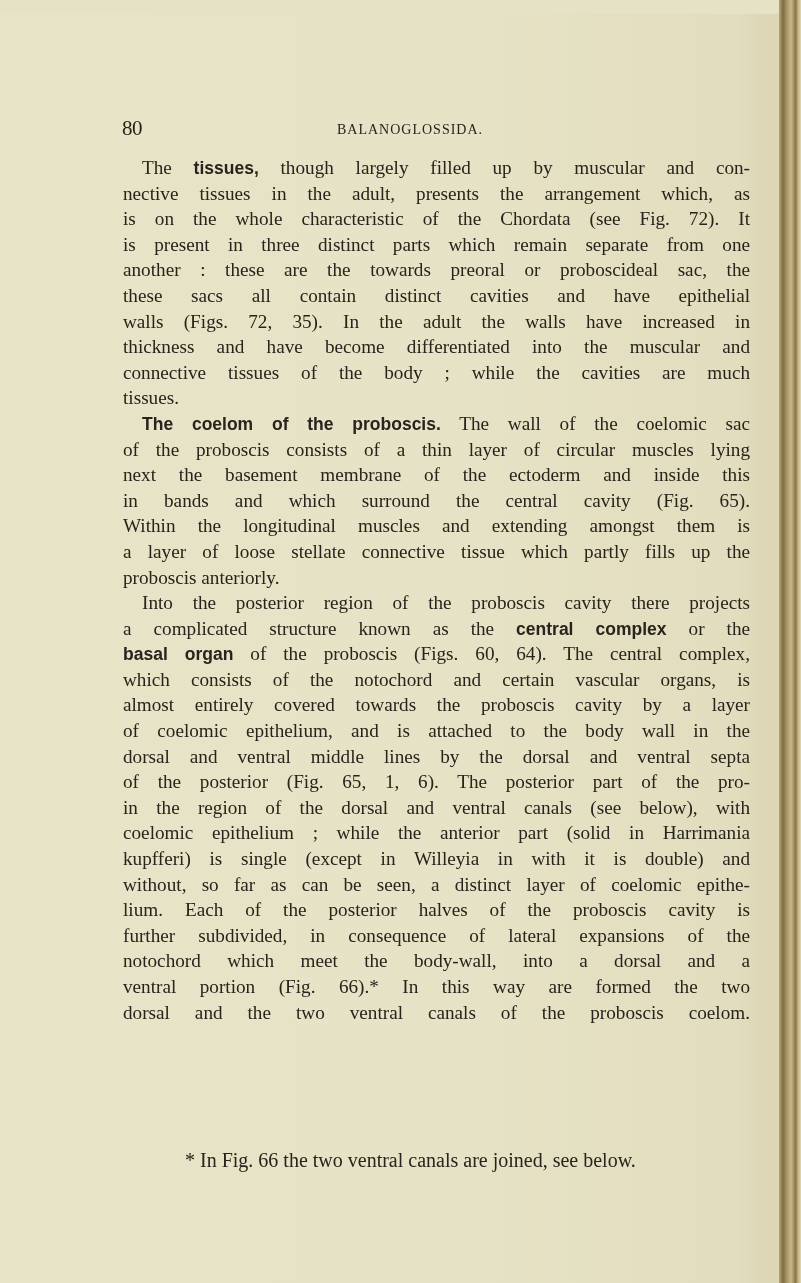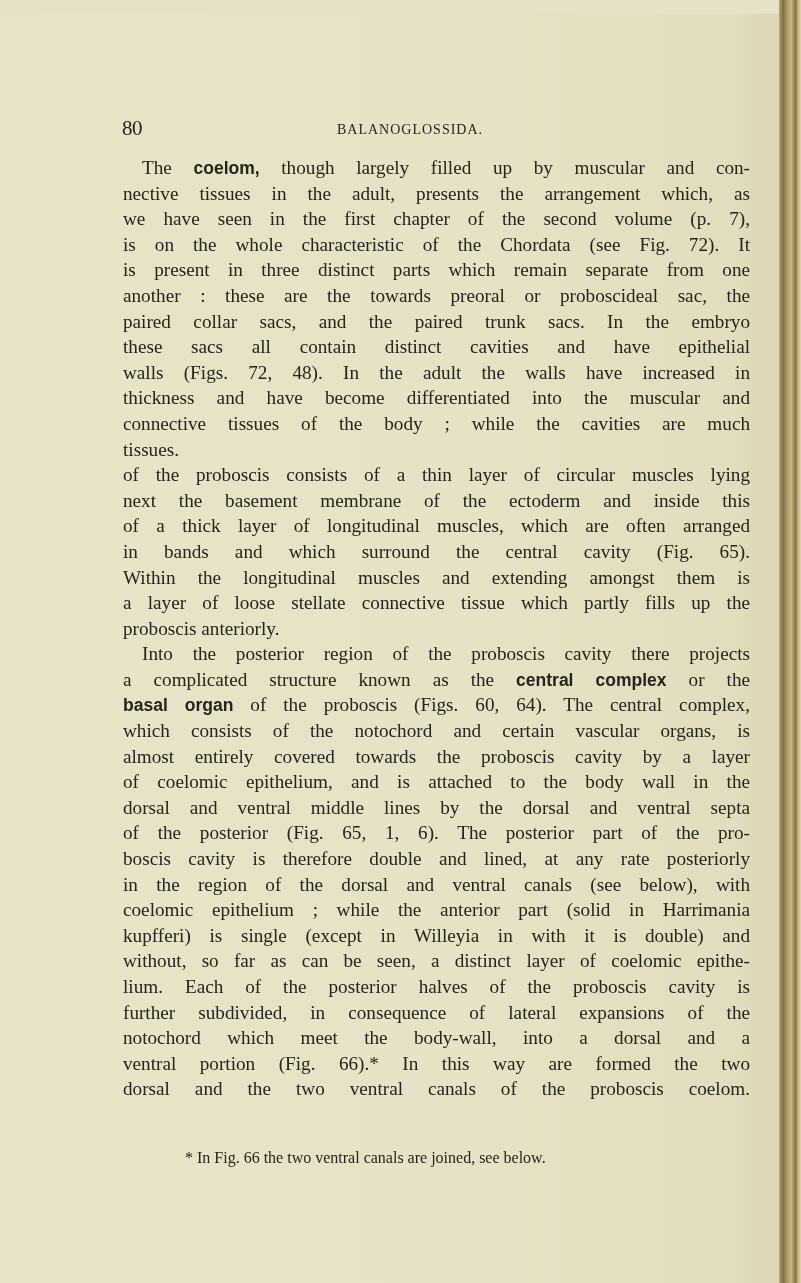--- a/index.html
+++ b/index.html
@@ -32,60 +32,57 @@
       position: absolute; left: 123px; top: 141px; width: 627px;
       font-size: 19.2px; line-height: 25.6px; text-align: justify;
       text-align-last: auto;
     }
     .line { display: block; text-align: justify; text-align-last: justify; white-space: nowrap; height: 25.6px; }
     .line.last { text-align-last: left; }
     .b { font-family: "Liberation Sans", "DejaVu Sans", sans-serif; font-weight: bold; font-size: 17.5px; }
     .i { }
     .ind { padding-left: 19px; }
     .footnote {
-      position: absolute; left: 185px; top: 1135px; font-size: 16px; white-space: nowrap;
+      position: absolute; left: 185px; top: 1135px; font-size: 20px; white-space: nowrap;
     }
   </style>
 </head>
 <body>
 
 <div class="page">
   <div class="header">
     <span class="page-number">80</span>
     <span class="running-title">BALANOGLOSSIDA.</span>
   </div>
   <div class="body" id="body">
-      <span class="line ind"><span>The </span><span class="b">coelom,</span><span> though largely filled up by muscular and con-</span></span>
+      <span class="line ind"><span>The </span><span class="b">tissues,</span><span> though largely filled up by muscular and con-</span></span>
       <span class="line"><span>nective tissues in the adult, presents the arrangement which, as</span></span>
-      <span class="line"><span>we have seen in the first chapter of the second volume (p. 7),</span></span>
       <span class="line"><span>is on the whole characteristic of the Chordata (see Fig. 72).  It</span></span>
       <span class="line"><span>is present in three distinct parts which remain separate from one</span></span>
       <span class="line"><span>another :  these are the towards preoral or proboscideal sac, the</span></span>
-      <span class="line"><span>paired collar sacs, and the paired trunk sacs.  In the embryo</span></span>
       <span class="line"><span>these sacs all contain distinct cavities and have epithelial</span></span>
-      <span class="line"><span>walls (Figs. 72, 48).  In the adult the walls have increased in</span></span>
+      <span class="line"><span>walls (Figs. 72, 35).  In the adult the walls have increased in</span></span>
       <span class="line"><span>thickness and have become differentiated into the muscular and</span></span>
       <span class="line"><span>connective tissues of the body ;  while the cavities are much</span></span>
       <span class="line last"><span>tissues.</span></span>
+      <span class="line ind"><span class="b">The coelom of the proboscis.</span><span>  The wall of the coelomic sac</span></span>
       <span class="line"><span>of the proboscis consists of a thin layer of circular muscles lying</span></span>
       <span class="line"><span>next the basement membrane of the ectoderm and inside this</span></span>
-      <span class="line"><span>of a thick layer of longitudinal muscles, which are often arranged</span></span>
       <span class="line"><span>in bands and which surround the central cavity (Fig. 65).</span></span>
       <span class="line"><span>Within the longitudinal muscles and extending amongst them is</span></span>
       <span class="line"><span>a layer of loose stellate connective tissue which partly fills up the</span></span>
       <span class="line last"><span>proboscis anteriorly.</span></span>
       <span class="line ind"><span>Into the posterior region of the proboscis cavity there projects</span></span>
       <span class="line"><span>a complicated structure known as the </span><span class="b">central complex</span><span> or the</span></span>
       <span class="line"><span class="b">basal organ</span><span> of the proboscis (Figs. 60, 64).  The central complex,</span></span>
       <span class="line"><span>which consists of the notochord and certain vascular organs, is</span></span>
       <span class="line"><span>almost entirely covered towards the proboscis cavity by a layer</span></span>
       <span class="line"><span>of coelomic epithelium, and is attached to the body wall in the</span></span>
       <span class="line"><span>dorsal and ventral middle lines by the </span><span class="i">dorsal</span><span> and </span><span class="i">ventral</span><span> septa</span></span>
       <span class="line"><span>of the posterior (Fig. 65, </span><span class="i">1</span><span>, 6).  The posterior part of the pro-</span></span>
-      <span class="line"><span>boscis cavity is therefore double and lined, at any rate posteriorly</span></span>
       <span class="line"><span>in the region of the dorsal and ventral canals (see below), with</span></span>
       <span class="line"><span>coelomic epithelium ;  while the anterior part (solid in </span><span class="i">Harrimania</span></span>
       <span class="line"><span class="i">kupfferi</span><span>) is single (except in </span><span class="i">Willeyia</span><span> in with it is double) and</span></span>
       <span class="line"><span>without, so far as can be seen, a distinct layer of coelomic epithe-</span></span>
       <span class="line"><span>lium.  Each of the posterior halves of the proboscis cavity is</span></span>
       <span class="line"><span>further subdivided, in consequence of lateral expansions of the</span></span>
       <span class="line"><span>notochord which meet the body-wall, into a dorsal and a</span></span>
       <span class="line"><span>ventral portion (Fig. 66).*  In this way are formed the two</span></span>
       <span class="line"><span class="i">dorsal</span><span>  and the two </span><span class="i">ventral canals</span><span>  of the proboscis coelom.</span></span>
     </div>

